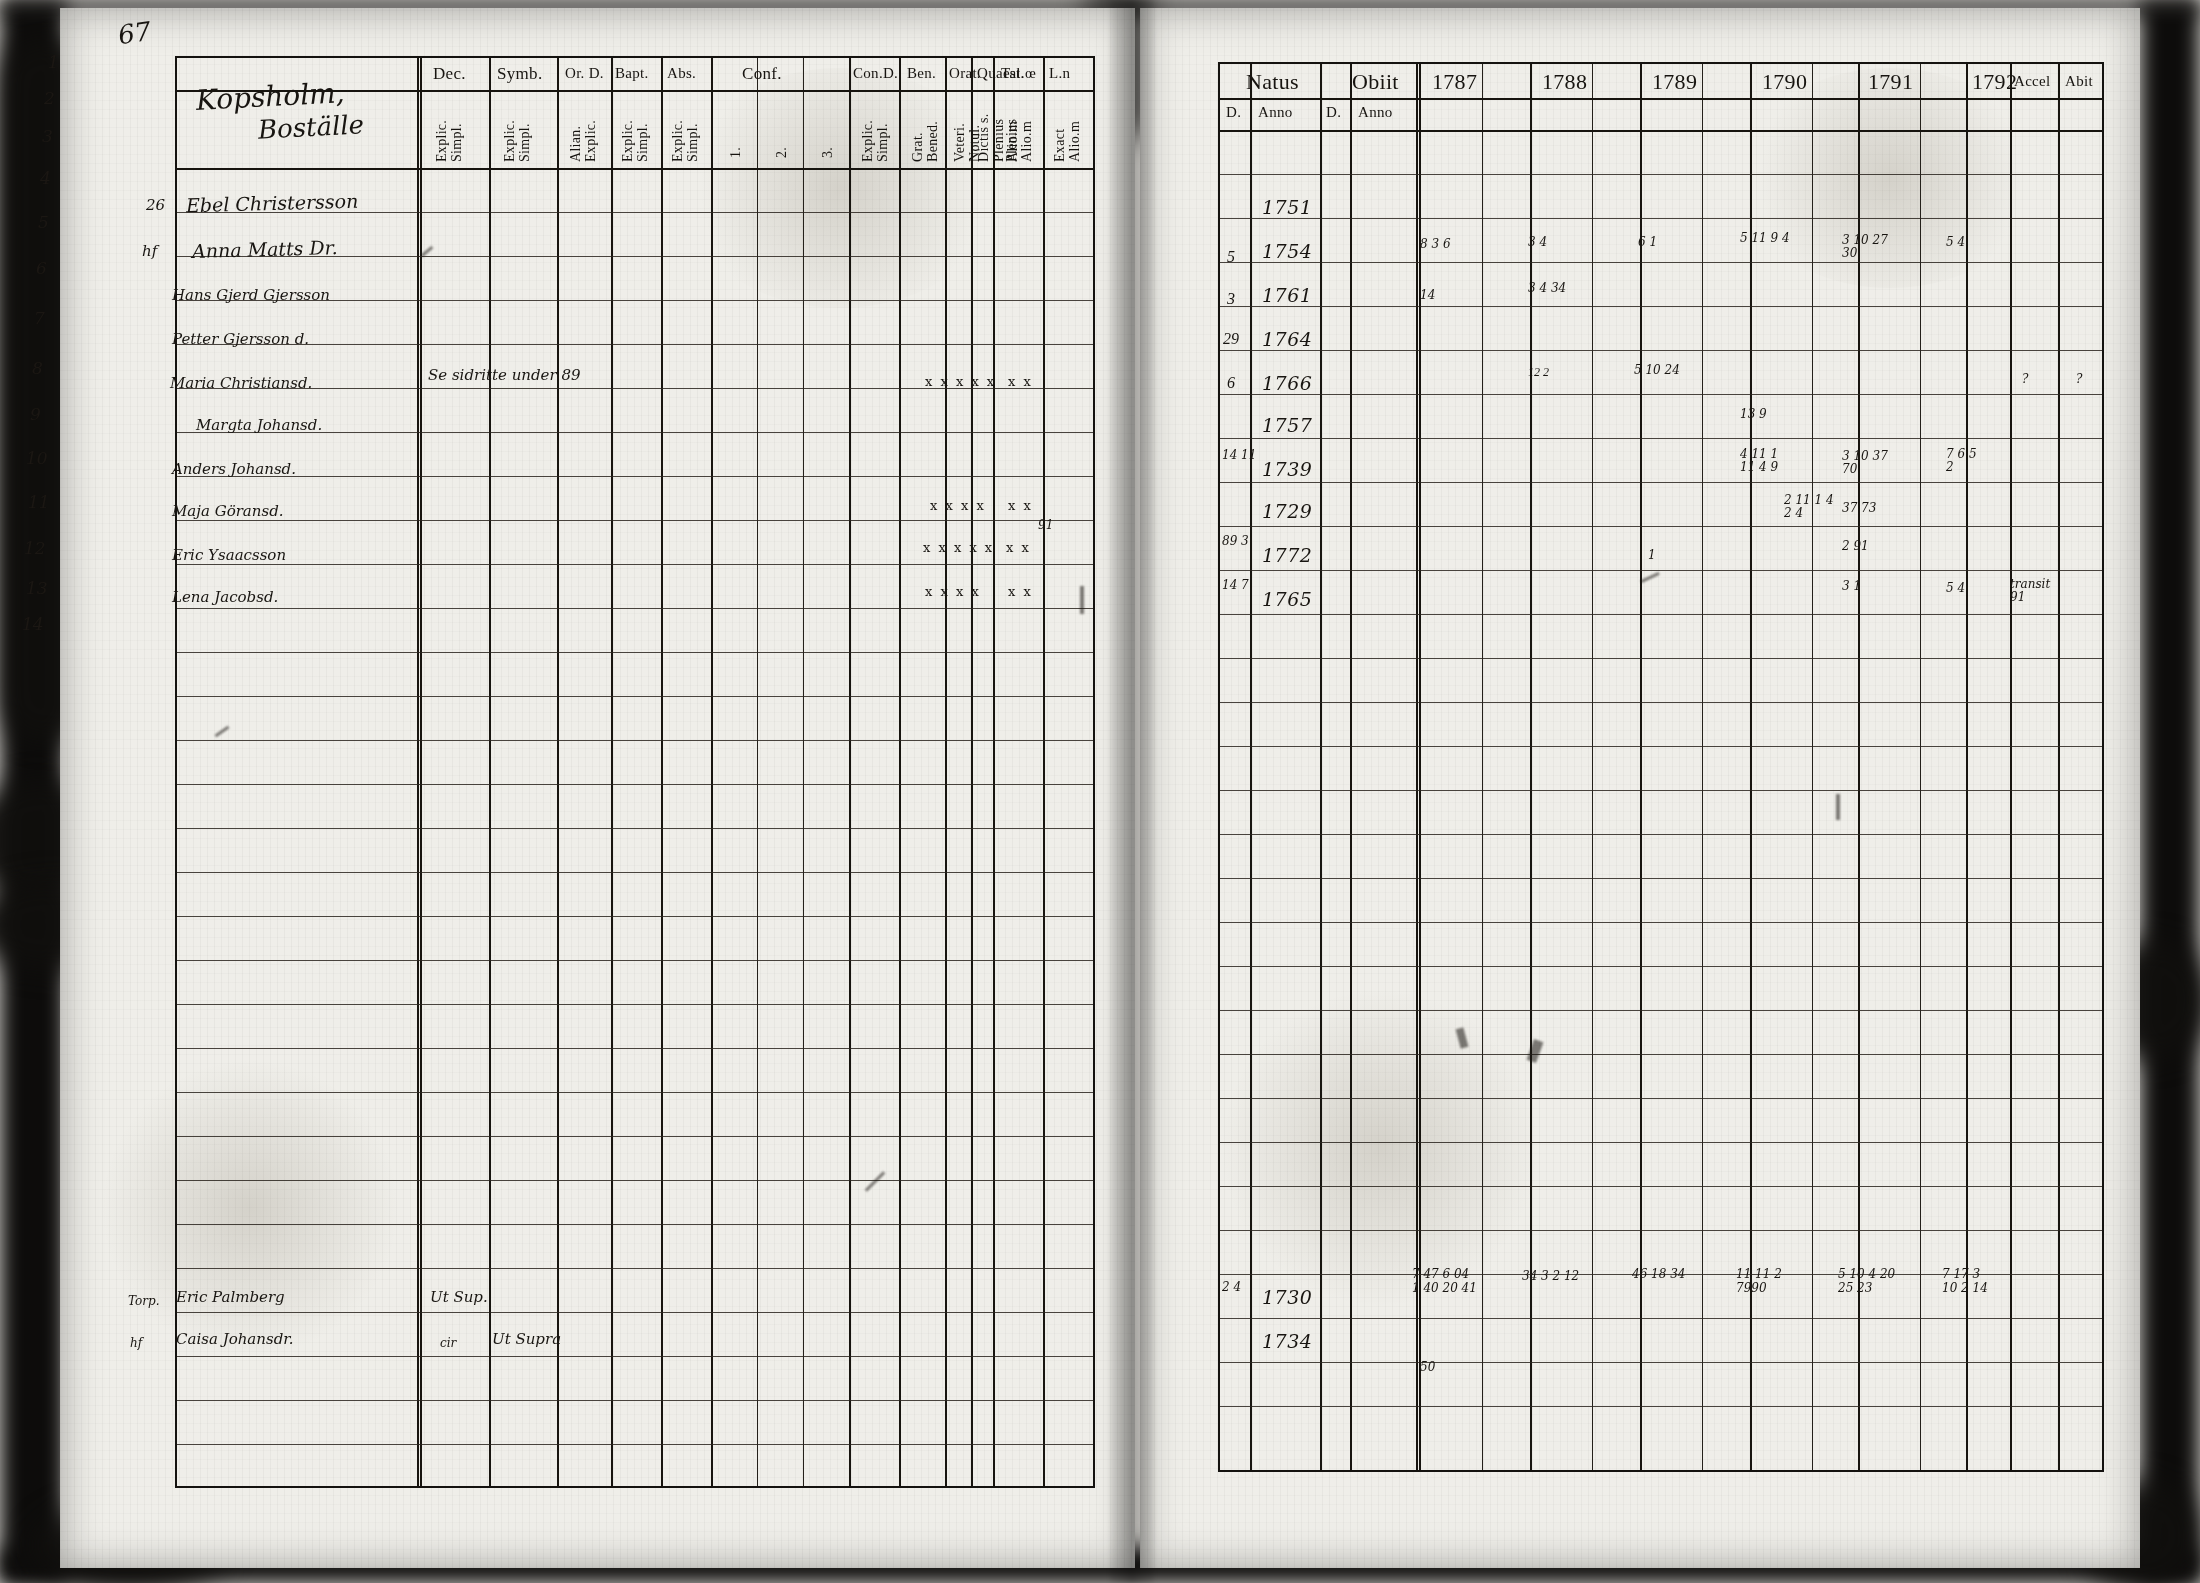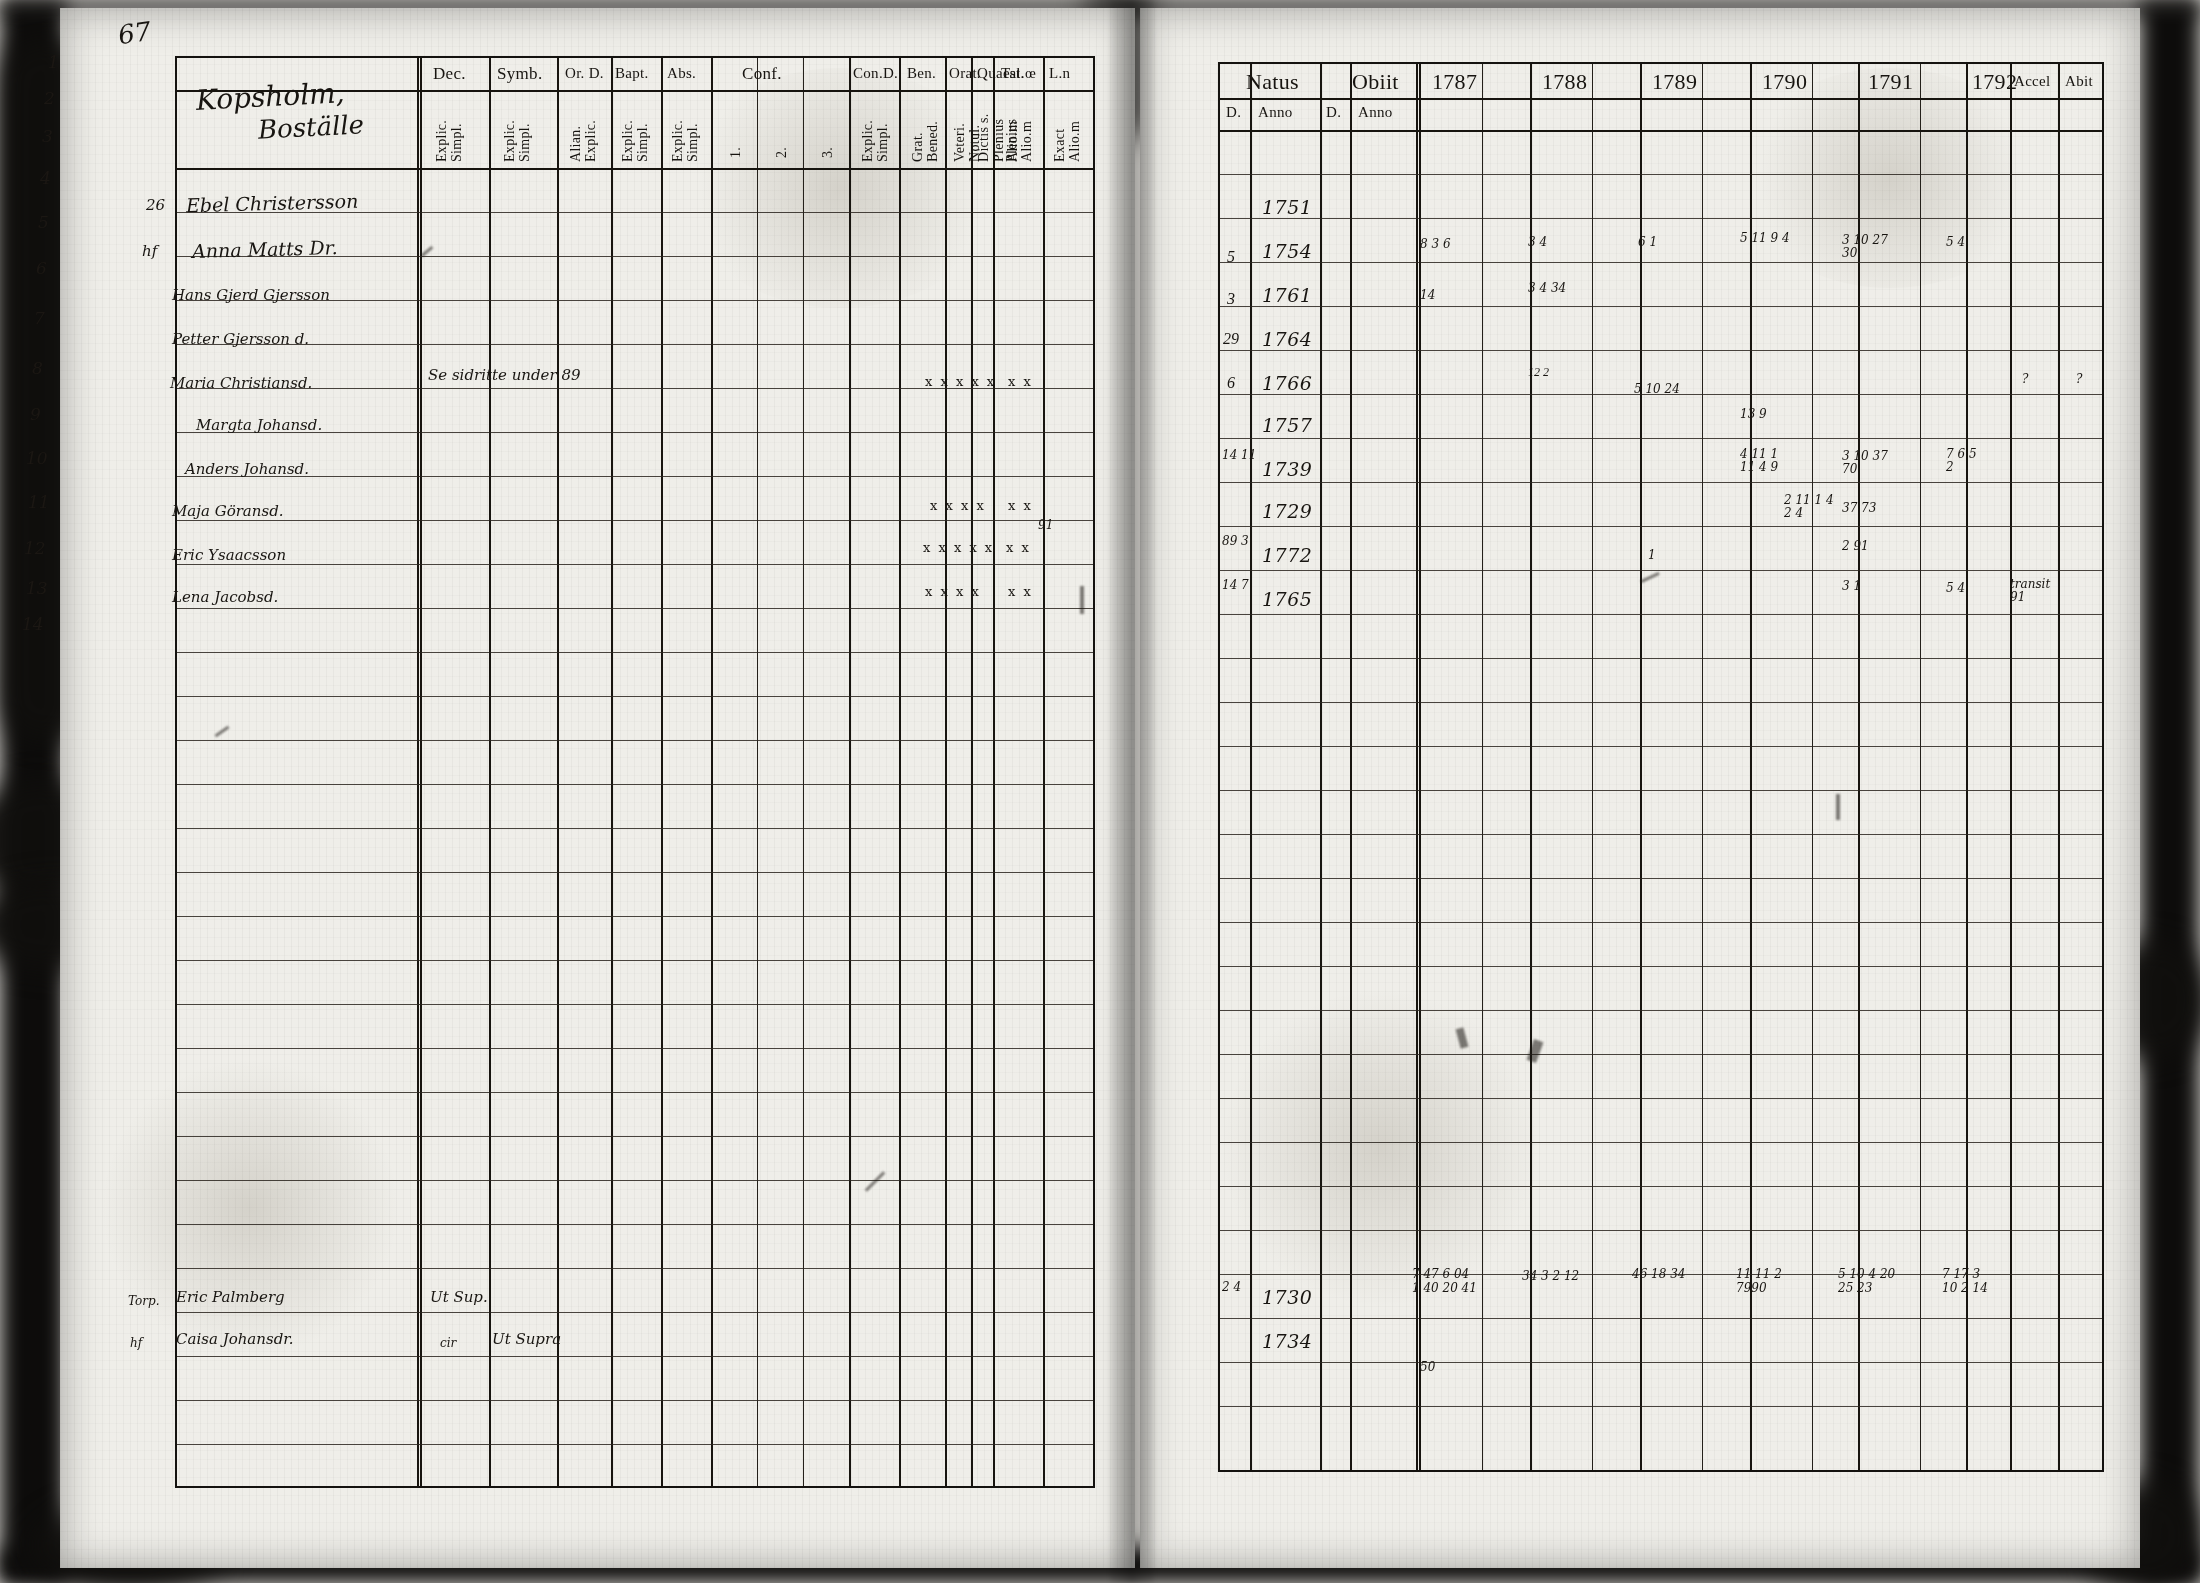--- a/index.html
+++ b/index.html
@@ -264,21 +264,21 @@
     <div class="hand" style="left:186px;top:192px;transform:rotate(-1.5deg);">Ebel Christersson</div>
     <div class="hand sm" style="left:146px;top:196px;">26</div>
 
     <div class="hand" style="left:192px;top:238px;transform:rotate(-1.5deg);">Anna Matts Dr.</div>
     <div class="hand sm" style="left:142px;top:242px;">hf</div>
 
     <div class="hand sm" style="left:172px;top:286px;">Hans Gjerd Gjersson</div>
     <div class="hand sm" style="left:172px;top:330px;">Petter Gjersson d.</div>
     <div class="hand sm" style="left:170px;top:374px;">Maria Christiansd.</div>
     <div class="hand sm" style="left:196px;top:416px;">Margta Johansd.</div>
-    <div class="hand sm" style="left:172px;top:460px;margin-left:13px;">Anders Johansd.</div>
+    <div class="hand sm" style="left:172px;top:460px;">Anders Johansd.</div>
     <div class="hand sm" style="left:172px;top:502px;">Maja Göransd.</div>
     <div class="hand sm" style="left:172px;top:546px;">Eric Ysaacsson</div>
     <div class="hand sm" style="left:172px;top:588px;">Lena Jacobsd.</div>
 
     <div class="hand sm" style="left:176px;top:1288px;">Eric Palmberg</div>
     <div class="hand xs" style="left:128px;top:1294px;">Torp.</div>
     <div class="hand sm" style="left:176px;top:1330px;">Caisa Johansdr.</div>
     <div class="hand xs" style="left:130px;top:1336px;">hf</div>
   </div>
 
@@ -411,21 +411,21 @@
     <div class="hand xs" style="left:1420px;top:288px;">14</div>
     <div class="hand xs" style="left:1412px;top:1268px;width:66px;white-space:normal;line-height:1.15;">7 47 6 04 1 40 20 41</div>
     <div class="hand xs" style="left:1420px;top:1360px;">50</div>
 
     <div class="hand xs" style="left:1528px;top:236px;width:54px;white-space:normal;line-height:1.05;">3 4</div>
     <div class="hand xs" style="left:1528px;top:282px;width:54px;white-space:normal;line-height:1.05;">3 4 34</div>
     <div class="hand xs" style="left:1528px;top:366px;width:40px;white-space:normal;line-height:1.05;font-family:Liberation Serif, serif;">12 2</div>
     <div class="hand xs" style="left:1522px;top:1270px;width:60px;white-space:normal;line-height:1.15;">34 3 2 12</div>
 
     <div class="hand xs" style="left:1638px;top:236px;width:44px;white-space:normal;line-height:1.05;">6 1</div>
-    <div class="hand xs" style="left:1634px;top:364px;width:48px;white-space:normal;line-height:1.05;margin-top:19px;">5 10 24</div>
+    <div class="hand xs" style="left:1634px;top:364px;width:48px;white-space:normal;line-height:1.05;">5 10 24</div>
     <div class="hand xs" style="left:1648px;top:548px;">1</div>
     <div class="hand xs" style="left:1632px;top:1268px;width:56px;white-space:normal;line-height:1.15;">46 18 34</div>
 
     <div class="hand xs" style="left:1740px;top:232px;width:56px;white-space:normal;line-height:1.05;">5 11 9 4</div>
     <div class="hand xs" style="left:1740px;top:408px;width:40px;white-space:normal;line-height:1.05;">13 9</div>
     <div class="hand xs" style="left:1740px;top:448px;width:56px;white-space:normal;line-height:1.05;">4 11 1 11 4 9</div>
     <div class="hand xs" style="left:1740px;top:494px;width:56px;white-space:normal;line-height:1.05;margin-left:44px;">2 11 1 4 2 4</div>
     <div class="hand xs" style="left:1736px;top:1268px;width:60px;white-space:normal;line-height:1.15;">11 11 2 7990</div>
 
     <div class="hand xs" style="left:1842px;top:234px;width:58px;white-space:normal;line-height:1.05;">3 10 27 30</div>

